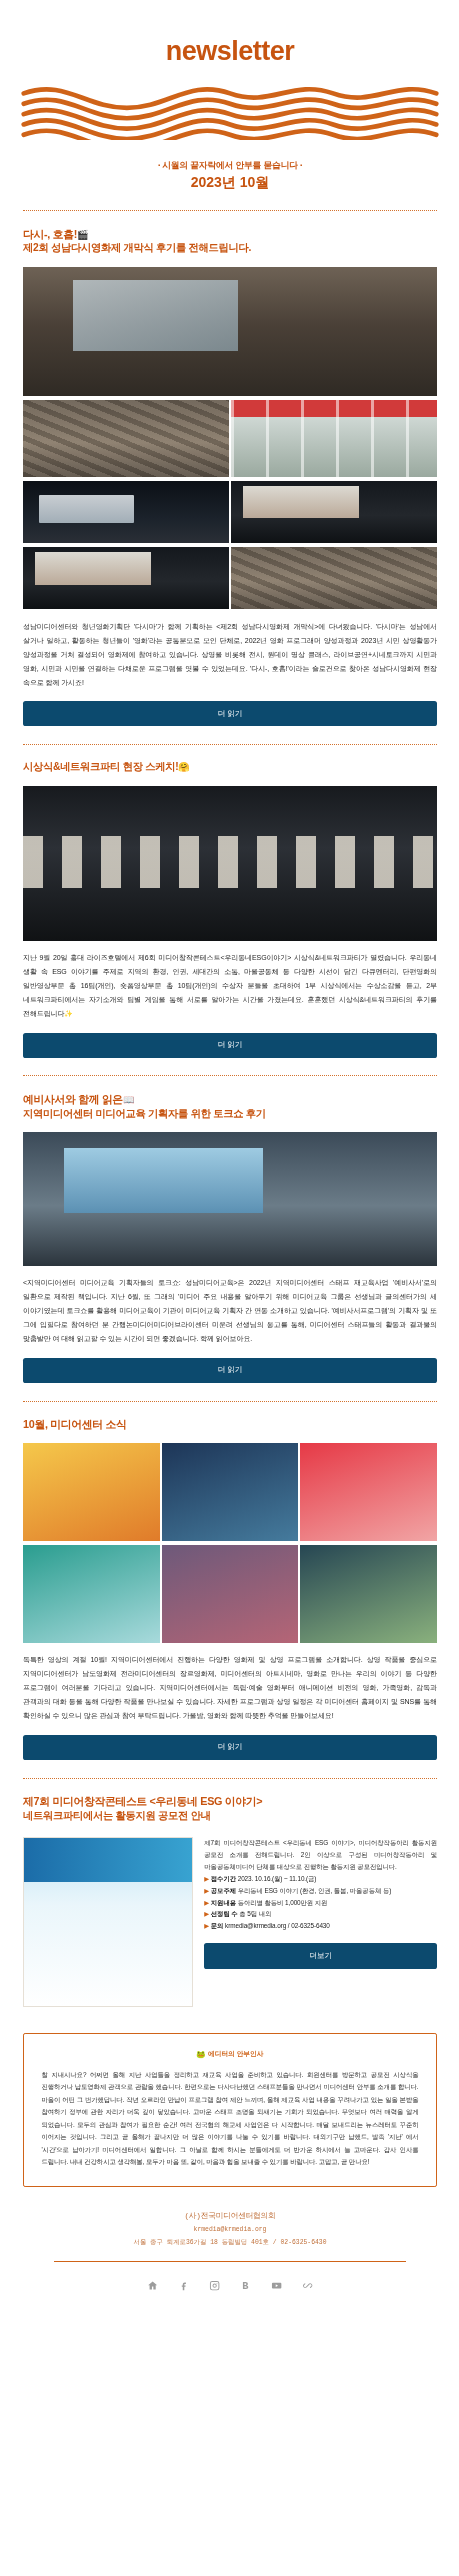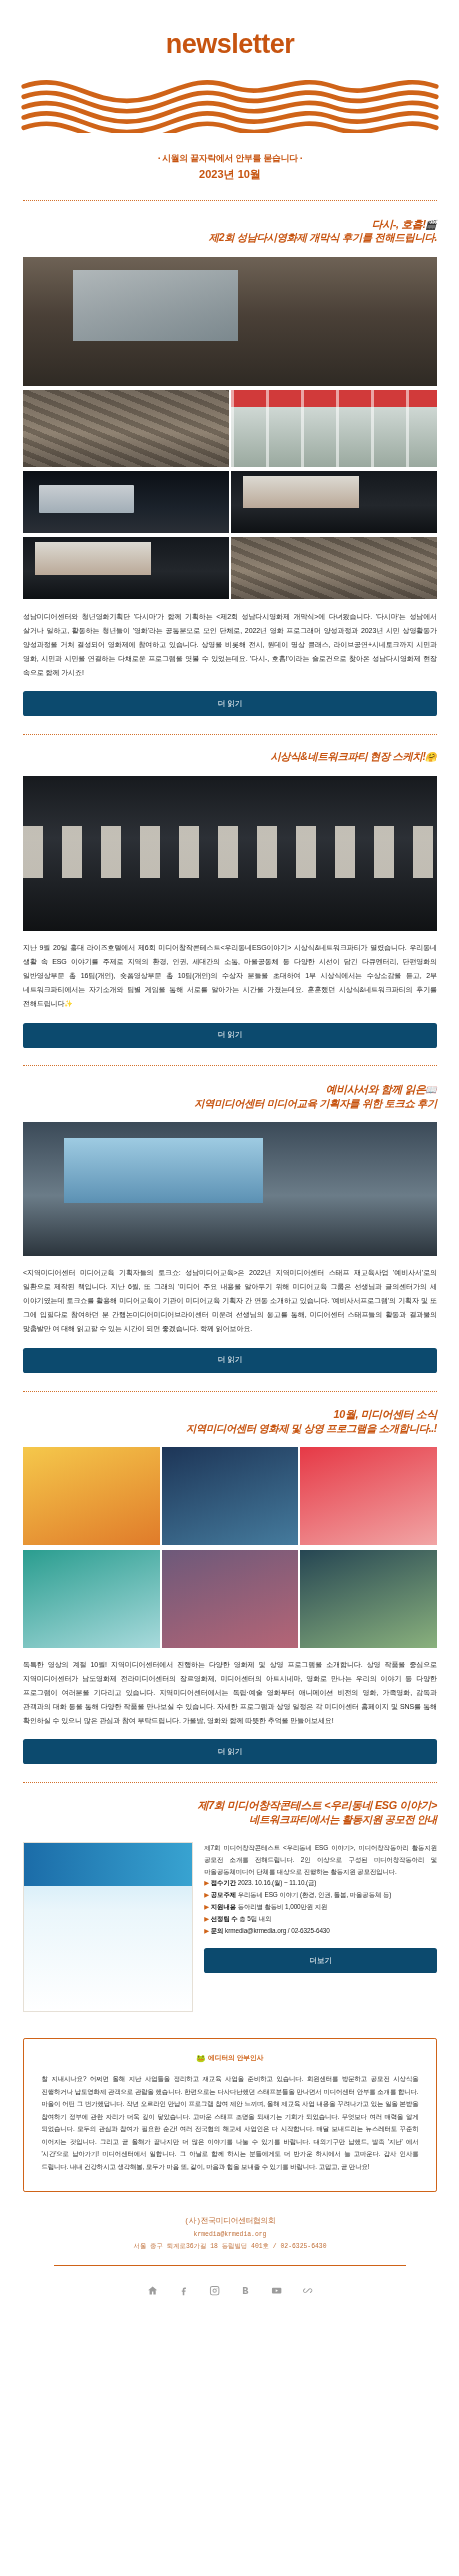--- a/index.html
+++ b/index.html
@@ -7,21 +7,21 @@
   html, body {
     margin: 0; padding: 0;
     background: #ffffff;
   }
   body {
     width: 460px;
     font-family: "Liberation Sans", "DejaVu Sans", sans-serif;
     color: #222222;
     -webkit-font-smoothing: antialiased;
   }
-  .page { width: 460px; margin: 9px auto; background: #fff; position: relative; }
+  .page { width: 460px; margin: 16px auto; background: #fff; position: relative; }
 
   
   .masthead {
     padding: 21.6px 0 0 0;
     text-align: center;
   }
   .masthead-title {
     font-size: 27px;
     font-weight: 700;
     color: #c75410;
@@ -39,38 +39,38 @@
 
   .tagline {
     margin: 19.6px 0 2.1px 0;
     font-size: 8.8px;
     font-weight: 700;
     color: #c75410;
     letter-spacing: -0.2px;
   }
   .tagline .sq { font-size: 5.7px; vertical-align: 1.5px; }
   .issue-date {
-    font-size: 11px;
+    font-size: 14px;
     font-weight: 700;
     color: #c75410;
     margin-bottom: 18.5px;
   }
 
   
   .dotted-divider {
     border: 0;
     border-top: 1.5px dotted #cf6318;
     margin: 0 23px 0 23px;
     height: 0;
     opacity: .9;
   }
 
   
   .article { padding: 15.5px 23px 0 23px; }
-  .article-head { text-align: right; padding-bottom: 7.2px; font-style: italic; }
+  .article-head { text-align: left; padding-bottom: 7.2px; }
   .kicker {
     font-size: 10.8px;
     font-weight: 700;
     color: #c75410;
     line-height: 1.35;
     letter-spacing: -0.3px;
   }
   .headline {
     font-size: 10.3px;
     font-weight: 700;
@@ -310,21 +310,20 @@
     <div class="article-foot">
       <button class="cta">더 읽기</button>
     </div>
   </div>
 
   <hr class="dotted-divider">
 
   <div class="article">
     <div class="article-head">
       <div class="kicker">10월, 미디어센터 소식</div>
-      <div class="headline">지역미디어센터 영화제 및 상영 프로그램을 소개합니다..!</div>
     </div>
 
     <div class="photo-grid g3">
       <div class="ph h190 sc-poster-a"></div>
       <div class="ph h190 sc-poster-b"></div>
       <div class="ph h190 sc-poster-c"></div>
     </div>
     <div class="photo-grid g3">
       <div class="ph h190 sc-poster-d"></div>
       <div class="ph h190 sc-poster-e"></div>

